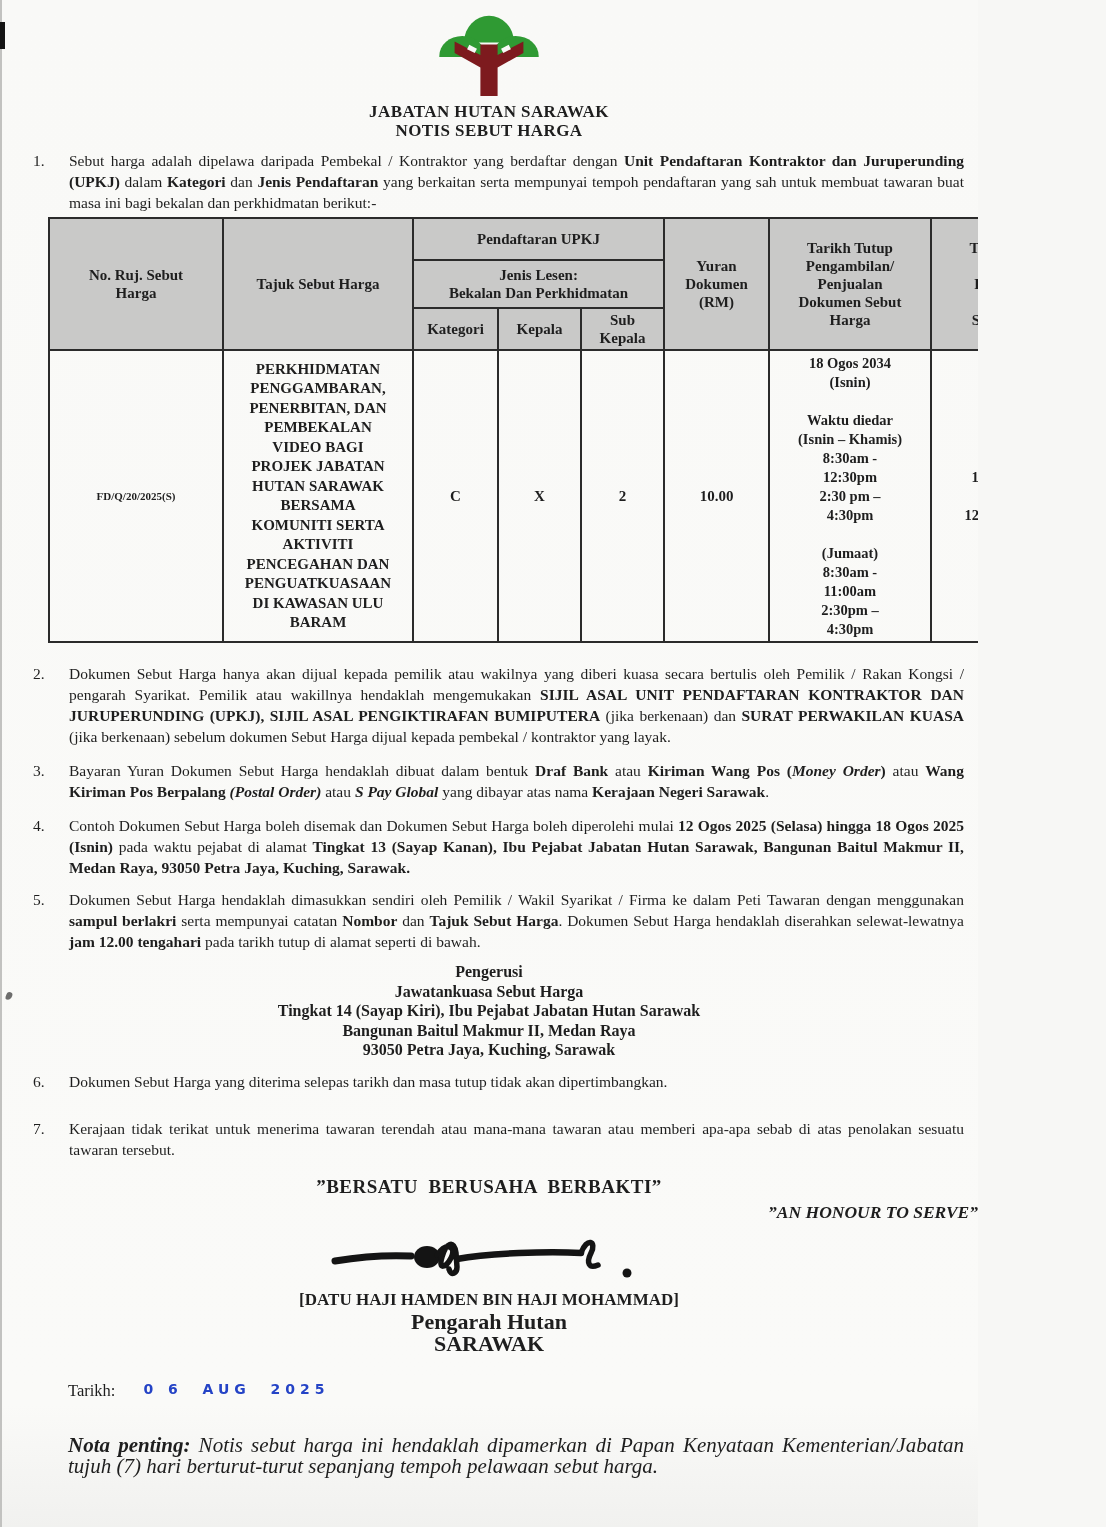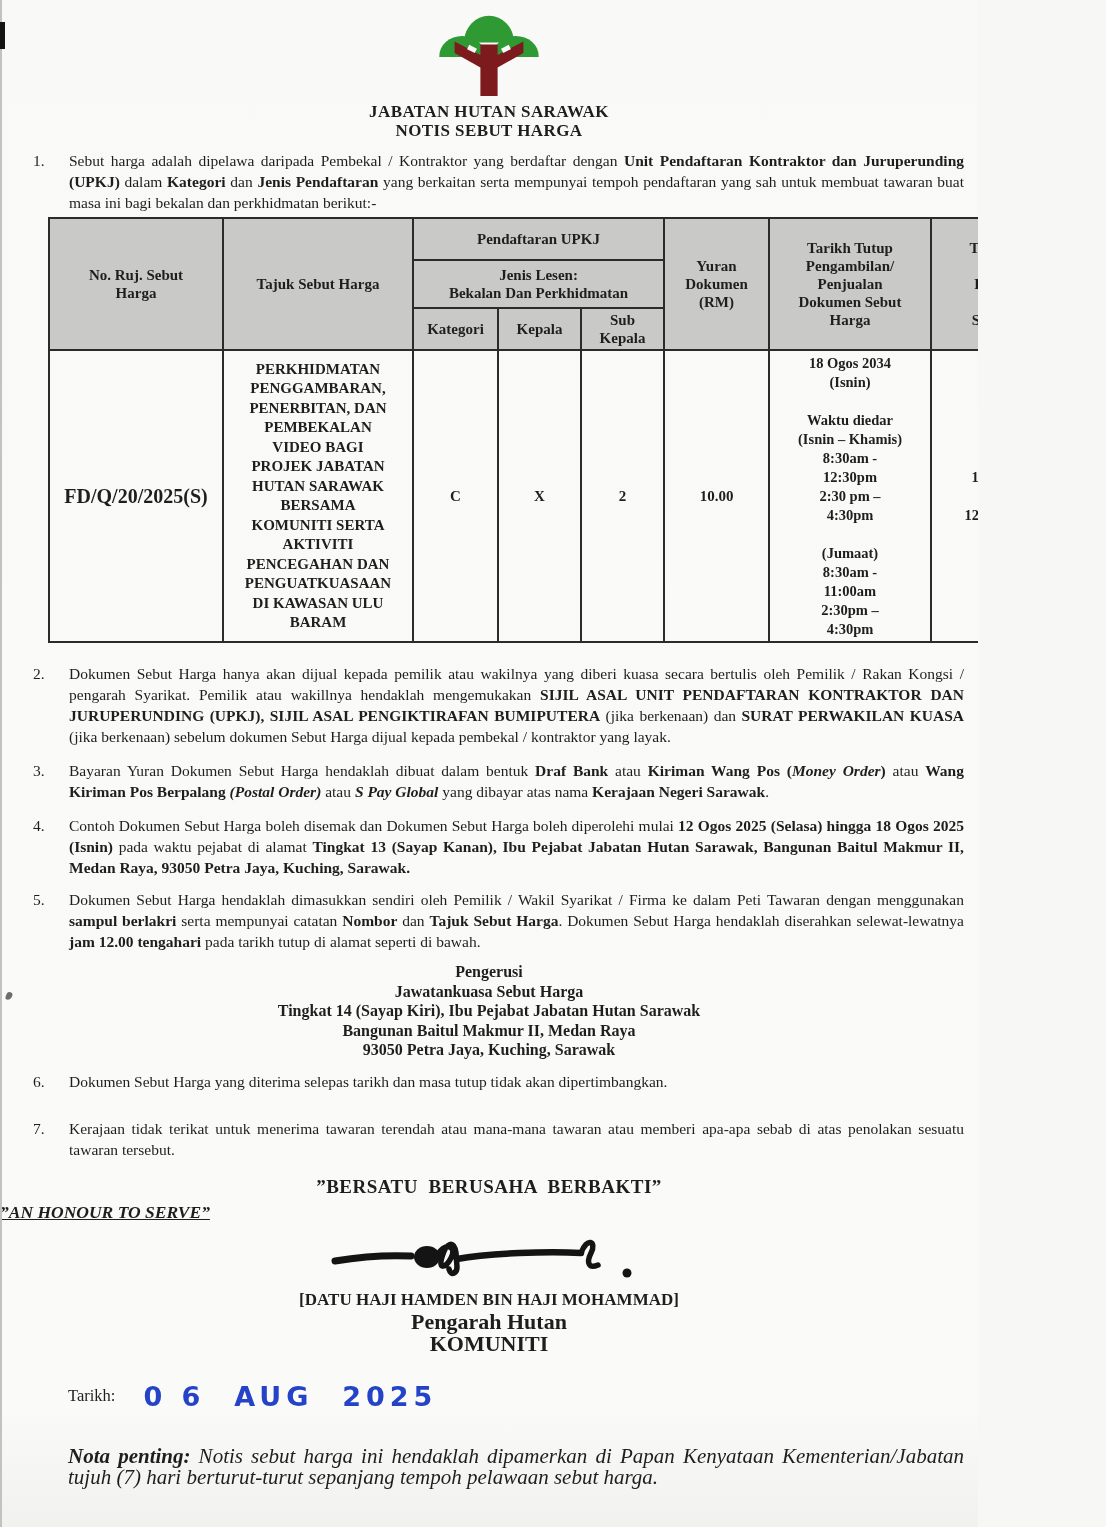--- a/index.html
+++ b/index.html
@@ -31,32 +31,32 @@
 
   
   table.quote{border-collapse:collapse;table-layout:fixed;width:1045px;margin:4px 0 0 48px;
     font-size:15px;line-height:18px;}
   table.quote th,table.quote td{border:2px solid #2b2b2b;padding:2px 3px;text-align:center;vertical-align:middle;}
   table.quote th{background:#c9c9c8;font-weight:bold;}
   table.quote td{font-weight:bold;}
   .cell-lines div{min-height:18px;}
   td.tajuk{font-size:15px;line-height:19.5px;}
   td.sched{font-size:14.5px;line-height:19px;}
-  td.ref{font-size:20px;}
+  td.ref{font-size:11px;}
 
   
   .addr{margin-top:10px;text-align:center;font-weight:bold;font-size:16px;line-height:19.5px;}
   .motto1{margin-top:16px;text-align:center;font-weight:bold;font-size:19px;letter-spacing:.5px;white-space:pre-wrap;}
-  .motto2{margin-top:4px;text-align:left;font-weight:bold;font-style:italic;font-size:17.5px;white-space:pre-wrap;text-decoration:underline;}
+  .motto2{margin-top:4px;text-align:right;font-weight:bold;font-style:italic;font-size:17.5px;white-space:pre-wrap;}
   .sig-wrap{text-align:center;margin-top:6px;}
   .sig-name{text-align:center;font-weight:bold;font-size:17px;line-height:22px;}
   .sig-line{text-align:center;font-weight:bold;font-size:22px;line-height:22px;}
 
-  .date-row{margin:26px 0 0 68px;font-size:16.5px;display:flex;align-items:center;}
-  .stamp{margin-left:28px;font-family:"DejaVu Sans",sans-serif;font-weight:bold;font-size:27px;letter-spacing:5px;white-space:pre-wrap;}
+  .date-row{margin:26px 0 0 68px;font-size:16.5px;display:flex;align-items:flex-start;}
+  .stamp{margin-left:28px;font-family:"DejaVu Sans",sans-serif;font-weight:bold;font-size:14px;letter-spacing:5px;white-space:pre-wrap;}
 
   .note{margin:34px 14px 0 68px;font-size:21px;line-height:21px;text-align:justify;}
   .note .lbl{font-weight:bold;font-style:italic;}
   .note .body{font-style:italic;}
 
   .spacer-s{height:10px;}
 </style>
 </head>
 <body>
 
@@ -236,21 +236,21 @@
       <path d="M6 32 C 36 27, 62 26, 82 27" stroke="#141414" stroke-width="7" fill="none" stroke-linecap="round"></path>
       <ellipse cx="98" cy="28" rx="13" ry="11" fill="#141414"></ellipse>
       <path d="M108 26 c 10 -14, 20 -8, 14 3 c -5 10, -13 12, -9 -1 c 4 -14, 12 -18, 14 -4 l 1 14 c 0 6, -6 10, -8 2" stroke="#141414" stroke-width="5.5" fill="none" stroke-linecap="round"></path>
       <path d="M128 30 C 160 24, 220 22, 252 24" stroke="#141414" stroke-width="6.5" fill="none" stroke-linecap="round"></path>
       <path d="M252 24 c 6 -16, 16 -12, 10 0 c -5 10, -2 16, 7 12" stroke="#141414" stroke-width="5.5" fill="none" stroke-linecap="round"></path>
       <circle cx="298" cy="44" r="4.5" fill="#141414"></circle>
     </svg>
   </div>
   <div class="sig-name">[DATU HAJI HAMDEN BIN HAJI MOHAMMAD]</div>
   <div class="sig-line">Pengarah Hutan</div>
-  <div class="sig-line">KOMUNITI</div>
+  <div class="sig-line">SARAWAK</div>
 
   <div class="date-row">
     <span>Tarikh:</span>
     <span class="stamp" style="color: rgb(36, 67, 198);">0 6  AUG  2025</span>
   </div>
 
   <div class="note">
     <span class="lbl">Nota penting:</span><span class="body">  Notis sebut harga ini hendaklah dipamerkan di Papan Kenyataan Kementerian/Jabatan tujuh (7) hari berturut-turut sepanjang tempoh pelawaan sebut harga.</span>
   </div>
 

